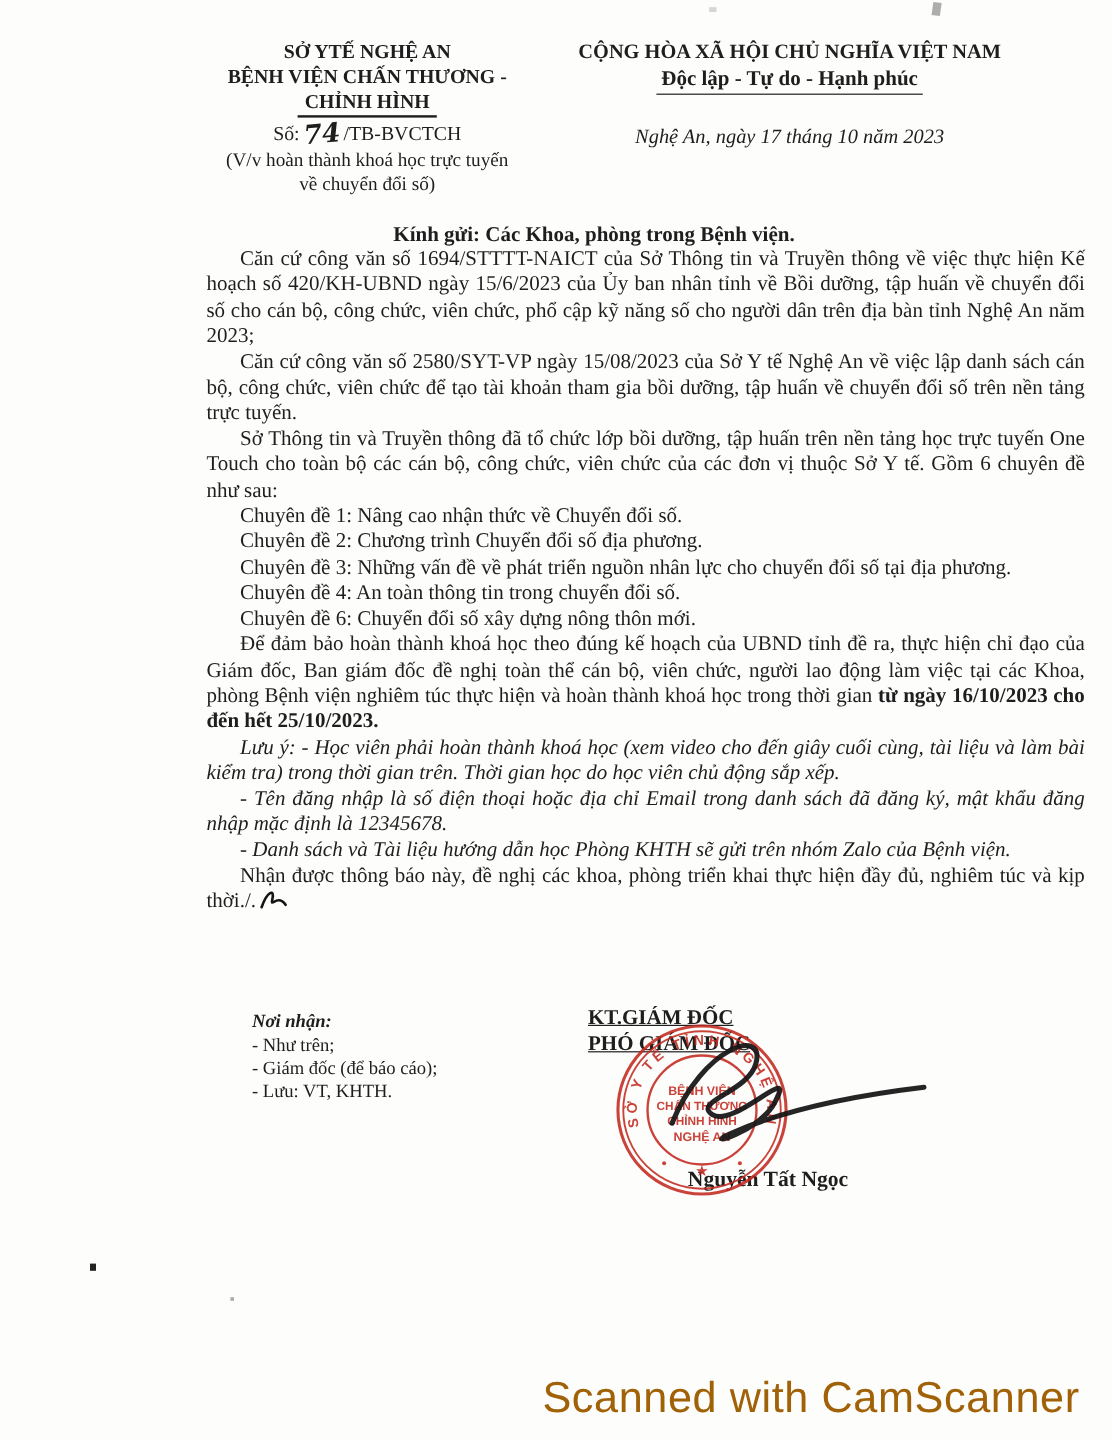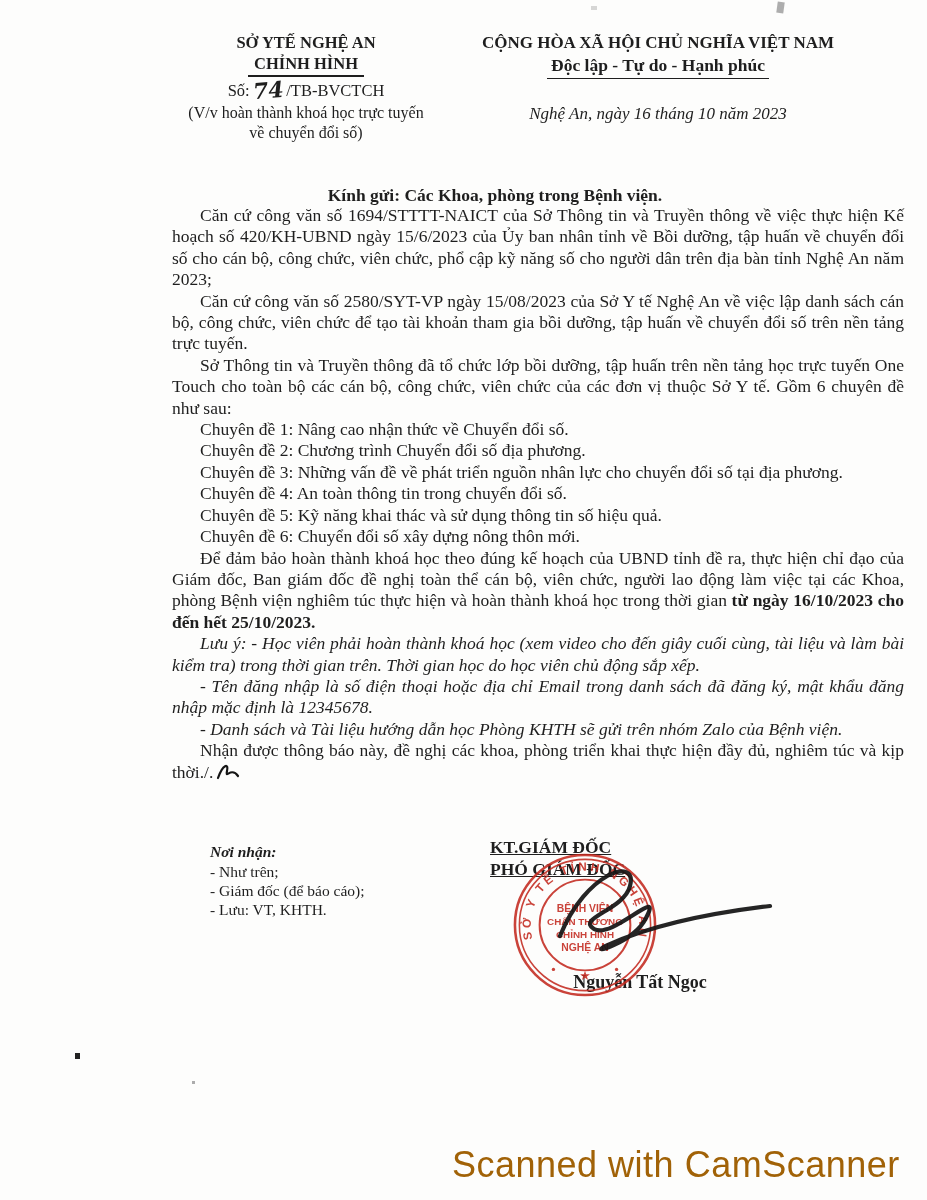--- a/index.html
+++ b/index.html
@@ -80,44 +80,44 @@
   .spk3{top:6px;left:591px;width:6px;height:4px;background:#9a9a9a;opacity:.4;}
   .spk4{top:1081px;left:192px;width:3px;height:3px;background:#777;opacity:.6;}
 </style>
 </head>
 <body>
 
 <div class="page">
 
   <div class="hdr-left">
     <div>SỞ YTẾ NGHỆ AN</div>
+    <div>BỆNH VIỆN CHẤN THƯƠNG -</div>
     <div><span class="org-underline">CHỈNH HÌNH</span></div>
     <div class="doc-no">
       <span>Số:</span><span class="hand">74</span><span>/TB-BVCTCH</span>
     </div>
     <div class="subject">(V/v hoàn thành khoá học trực tuyến về chuyển đổi số)</div>
   </div>
 
   <div class="hdr-right">
     <div class="b">CỘNG HÒA XÃ HỘI CHỦ NGHĨA VIỆT NAM</div>
     <div><span class="motto">Độc lập - Tự do - Hạnh phúc</span></div>
-    <div class="dateline">Nghệ An, ngày 16 tháng 10 năm 2023</div>
+    <div class="dateline">Nghệ An, ngày 17 tháng 10 năm 2023</div>
   </div>
 
   <div class="salutation">Kính gửi: Các Khoa, phòng trong Bệnh viện.</div>
 
   <div class="body">
     <p>Căn cứ công văn số 1694/STTTT-NAICT của Sở Thông tin và Truyền thông về việc thực hiện Kế hoạch số 420/KH-UBND ngày 15/6/2023 của Ủy ban nhân tỉnh về Bồi dưỡng, tập huấn về chuyển đổi số cho cán bộ, công chức, viên chức, phổ cập kỹ năng số cho người dân trên địa bàn tỉnh Nghệ An năm 2023;</p>
     <p>Căn cứ công văn số 2580/SYT-VP ngày 15/08/2023 của Sở Y tế Nghệ An về việc lập danh sách cán bộ, công chức, viên chức để tạo tài khoản tham gia bồi dưỡng, tập huấn về chuyển đổi số trên nền tảng trực tuyến.</p>
     <p>Sở Thông tin và Truyền thông đã tổ chức lớp bồi dưỡng, tập huấn trên nền tảng học trực tuyến One Touch cho toàn bộ các cán bộ, công chức, viên chức của các đơn vị thuộc Sở Y tế. Gồm 6 chuyên đề như sau:</p>
     <p>Chuyên đề 1: Nâng cao nhận thức về Chuyển đổi số.</p>
     <p>Chuyên đề 2: Chương trình Chuyển đổi số địa phương.</p>
     <p>Chuyên đề 3: Những vấn đề về phát triển nguồn nhân lực cho chuyển đổi số tại địa phương.</p>
     <p>Chuyên đề 4: An toàn thông tin trong chuyển đổi số.</p>
-    <p>Chuyên đề 5: Kỹ năng khai thác và sử dụng thông tin số hiệu quả.</p>
     <p>Chuyên đề 6: Chuyển đổi số xây dựng nông thôn mới.</p>
     <p><span>Để đảm bảo hoàn thành khoá học theo đúng kế hoạch của UBND tỉnh đề ra, thực hiện chỉ đạo của Giám đốc, Ban giám đốc đề nghị toàn thể cán bộ, viên chức, người lao động làm việc tại các Khoa, phòng Bệnh viện nghiêm túc thực hiện và hoàn thành khoá học trong thời gian </span><span class="b">từ ngày 16/10/2023 cho đến hết 25/10/2023.</span></p>
     <p class="i"><span class="note-label">Lưu ý:</span><span> - Học viên phải hoàn thành khoá học (xem video cho đến giây cuối cùng, tài liệu và làm bài kiểm tra) trong thời gian trên. Thời gian học do học viên chủ động sắp xếp.</span></p>
     <p class="i">- Tên đăng nhập là số điện thoại hoặc địa chỉ Email trong danh sách đã đăng ký, mật khẩu đăng nhập mặc định là 12345678.</p>
     <p class="i">- Danh sách và Tài liệu hướng dẫn học Phòng KHTH sẽ gửi trên nhóm Zalo của Bệnh viện.</p>
     <p><span>Nhận được thông báo này, đề nghị các khoa, phòng triển khai thực hiện đầy đủ, nghiêm túc và kịp thời./.</span><svg class="flourish" width="26" height="20" viewBox="0 0 26 20">
           <path d="M3 16 C8 2 14 1 12 9 C10 18 16 4 23 14" fill="none" stroke="#151515" stroke-width="2.2" stroke-linecap="round"></path>
         </svg></p>
   </div>
 

